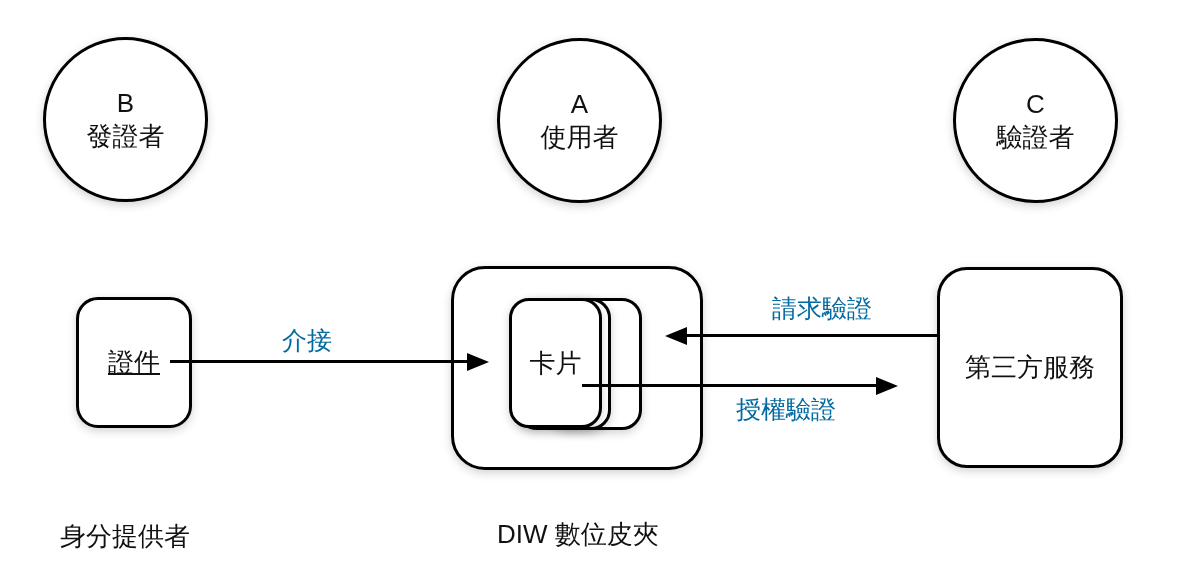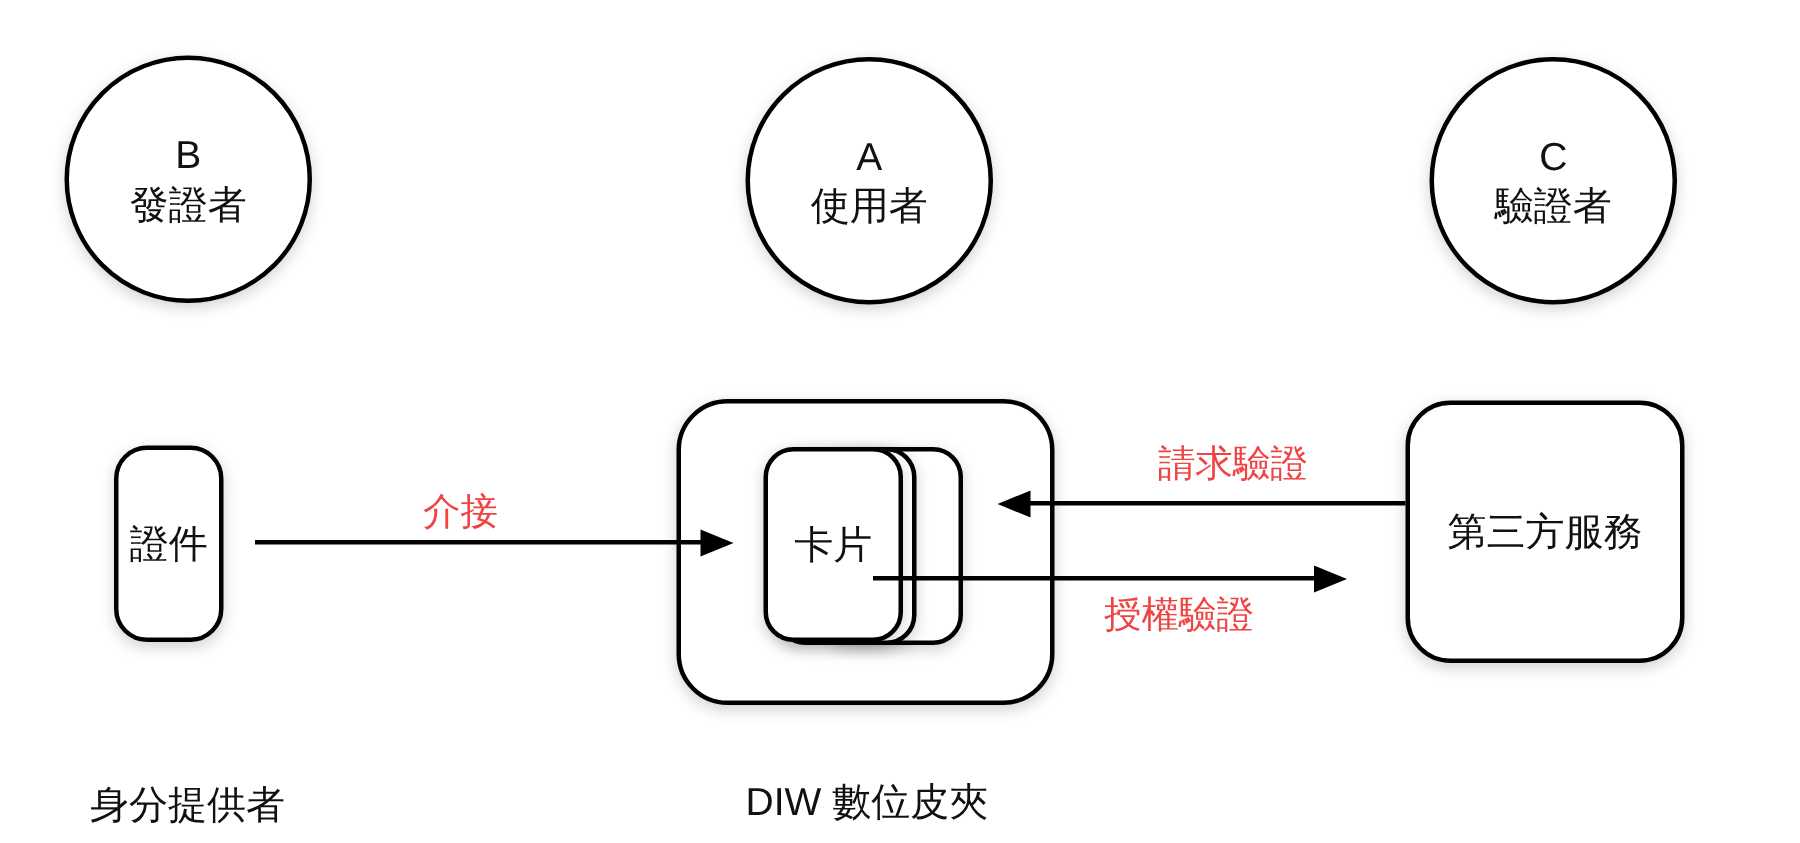--- a/index.html
+++ b/index.html
@@ -48,21 +48,21 @@
     top: 266px;
     width: 252px;
     height: 204px;
     border-radius: 34px;
     z-index: 1;
   }
   .big-box {
     left: 937px;
     top: 267px;
     width: 186px;
-    height: 175px;
+    height: 201px;
     border-radius: 30px;
     font-size: 26px;
     font-weight: 500;
     z-index: 2;
   }
   .card {
     border-radius: 20px;
     z-index: 2;
   }
   .arrow-line {
@@ -84,21 +84,21 @@
   }
   .arrow-head.left {
     border-top: 9px solid transparent;
     border-bottom: 9px solid transparent;
     border-right: 22px solid #000;
   }
   .flow-label {
     position: absolute;
     font-size: 25px;
     font-weight: 500;
-    color: #ef4444;
+    color: #0369a1;
     white-space: nowrap;
     z-index: 12;
     transform: translateX(-50%);
   }
   .caption {
     position: absolute;
     font-size: 26px;
     font-weight: 500;
     color: #111;
     white-space: nowrap;
@@ -119,21 +119,21 @@
   <div class="shape actor-circle" style="left:497px; top:38px;">
     <div>A</div>
     <div>使用者</div>
   </div>
 
   <div class="shape actor-circle" style="left:953px; top:38px;">
     <div>C</div>
     <div>驗證者</div>
   </div>
 
-  <div class="shape small-box" style="left:76px; top:297px; width:73px; height:131px;">
+  <div class="shape small-box" style="left:76px; top:297px; width:116px; height:131px;text-decoration:underline;">
     <div>證件</div>
   </div>
 
   <div class="shape wallet-box"></div>
 
   <div class="shape card" style="left:549px; top:298px; width:93px; height:132px;"></div>
   <div class="shape card" style="left:517px; top:298px; width:94px; height:132px; z-index:3;"></div>
   <div class="shape card" style="left:489px; top:298px; width:93px; height:130px; z-index:4; font-size:26px; font-weight:500;margin-left:20px;">
     <div>卡片</div>
   </div>

